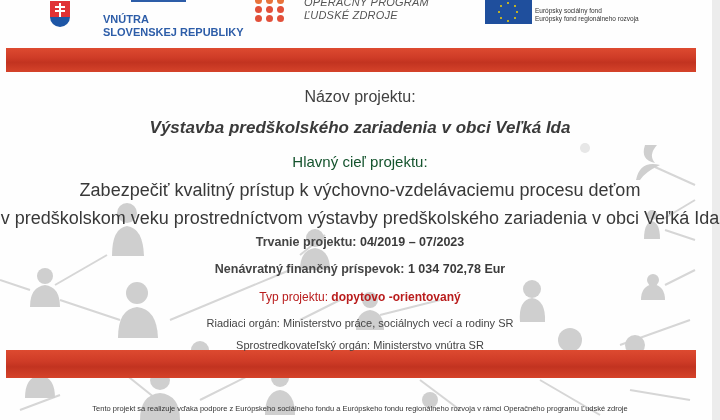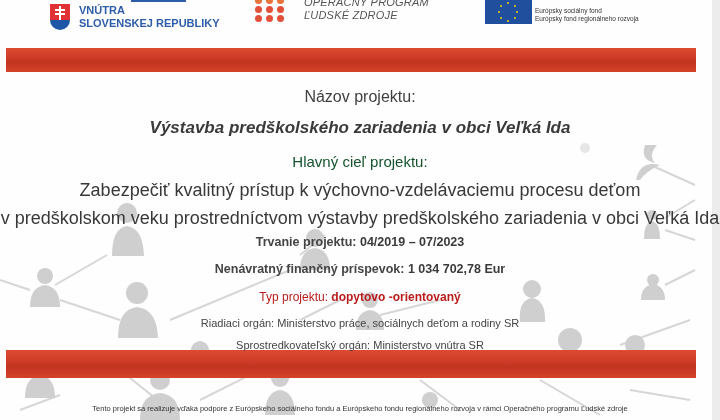--- a/index.html
+++ b/index.html
@@ -11,21 +11,21 @@
   }
   .page {
     position: absolute; left: 0; top: 0; width: 712px; height: 420px;
     background: #fefefe;
   }
   .right-edge {
     position: absolute; left: 712px; top: 0; width: 8px; height: 420px;
     background: #ececec;
   }
   
-  .logo-mv { position: absolute; left: 50px; top: 0; height: 30px; display: flex; align-items: flex-end; }
+  .logo-mv { position: absolute; left: 50px; top: 0; height: 30px; display: flex; align-items: center; gap: 24px; }
   .coat {
     width: 20px; height: 26px; margin-top: -2px;
     background: linear-gradient(#e03236 0 60%, #1d56a6 60% 100%);
     border-radius: 0 0 10px 10px; position: relative;
   }
   .coat::before { content: ""; position: absolute; left: 9px; top: 2px; width: 2px; height: 14px; background: #fff; }
   .coat::after { content: ""; position: absolute; left: 5px; top: 5px; width: 10px; height: 2px; background: #fff; box-shadow: 0 4px 0 #fff; }
   .mv-text { margin-left: 9px; font-weight: bold; color: #2d5da8; font-size: 11px; line-height: 13px; margin-top: 2px; }
   .mv-line { position: absolute; left: 81px; top: 0; width: 55px; height: 2px; background: #2d5da8; }
 
@@ -180,18 +180,18 @@
   <b>04/2019 – 07/2023</b>
 </div>
 <div class="t line-md" style="top:262px">
   <span>Nenávratný finančný príspevok:</span>
   <b>1 034 702,78 Eur</b>
 </div>
 <div class="t line-lg" style="top:290px">
   <span>Typ projektu:</span>
   <b>dopytovo -orientovaný</b>
 </div>
-<div class="t line-sm" style="top:317px">Riadiaci orgán: Ministerstvo práce, sociálnych deťom a rodiny SR</div>
+<div class="t line-sm" style="top:317px">Riadiaci orgán: Ministerstvo práce, sociálnych vecí a rodiny SR</div>
 
 <div class="band band-bottom"></div>
 <div class="t line-sm" style="top:339px">Sprostredkovateľský orgán: Ministerstvo vnútra SR</div>
 
 <div class="t footer" style="top:404px">Tento projekt sa realizuje vďaka podpore z Európskeho sociálneho fondu a Európskeho fondu regionálneho rozvoja v rámci Operačného programu Ľudské zdroje</div>
 
 </body></html>

